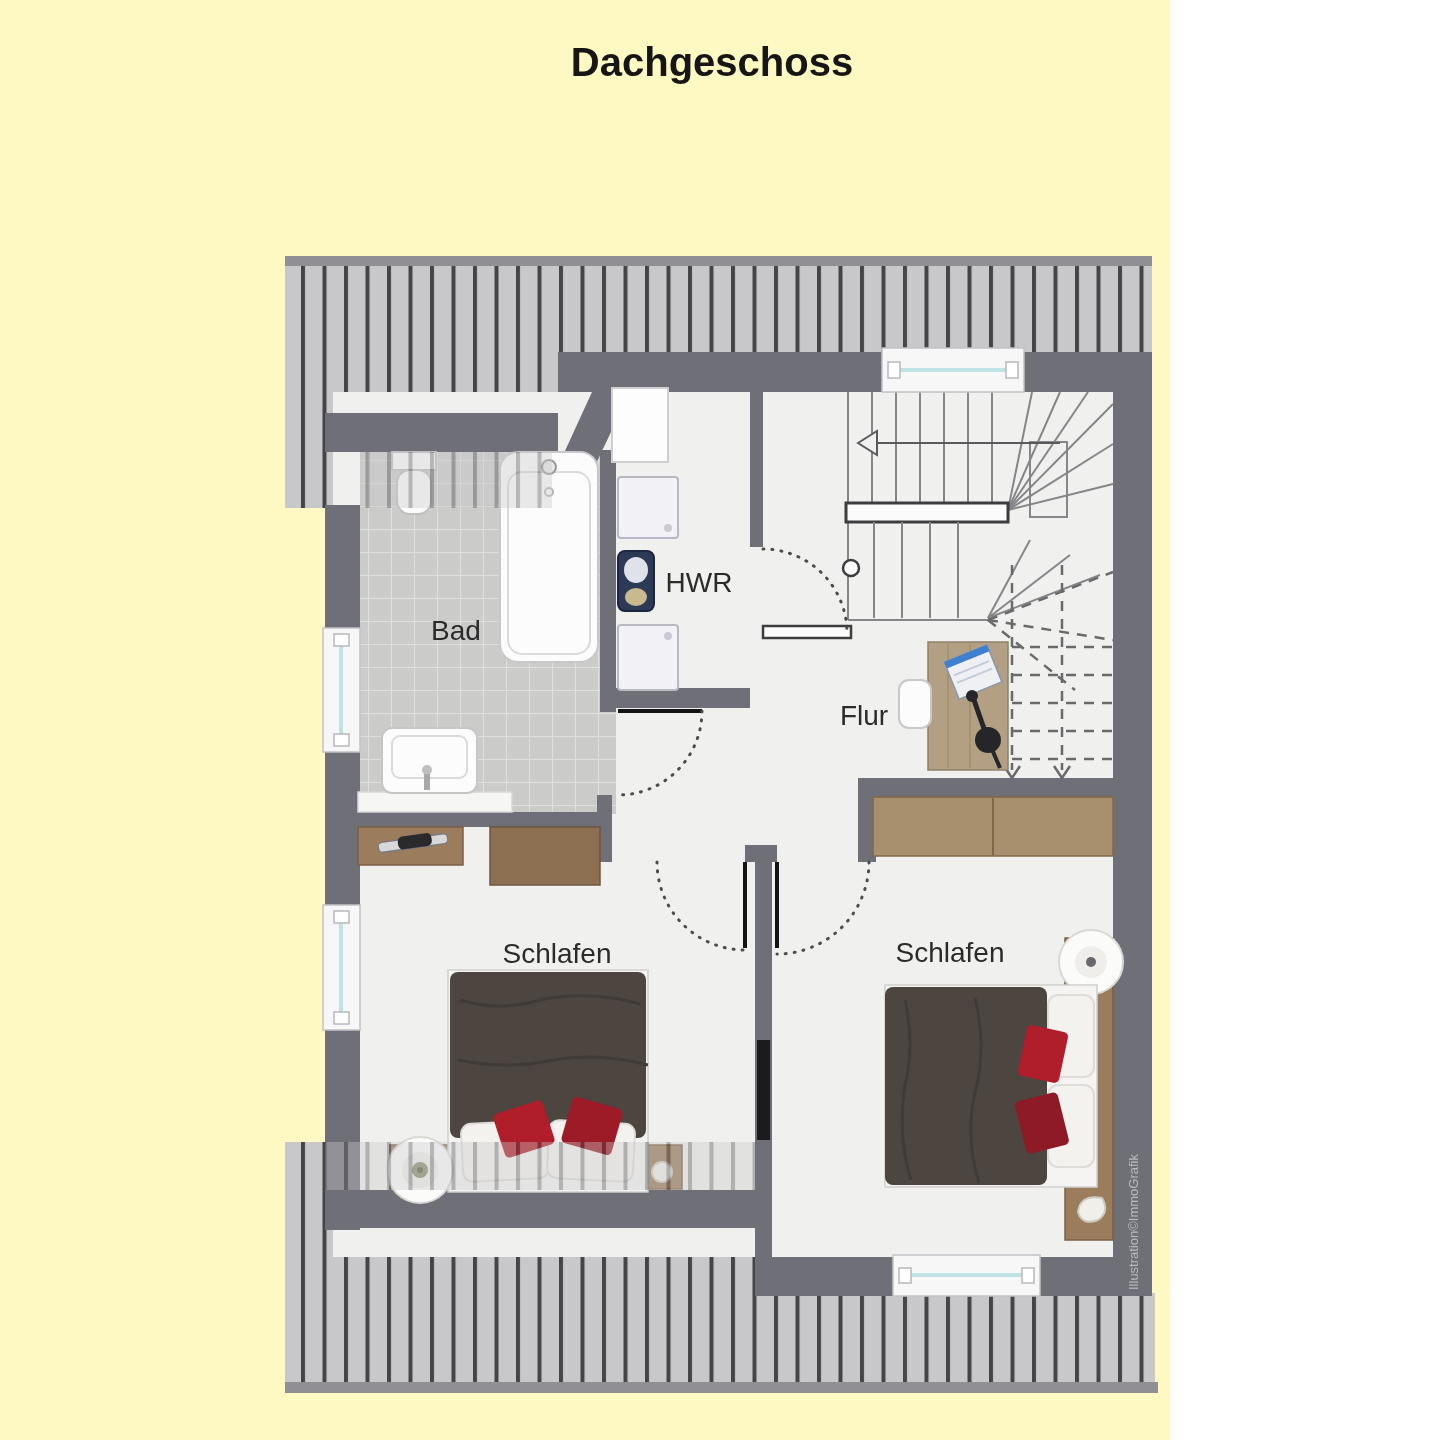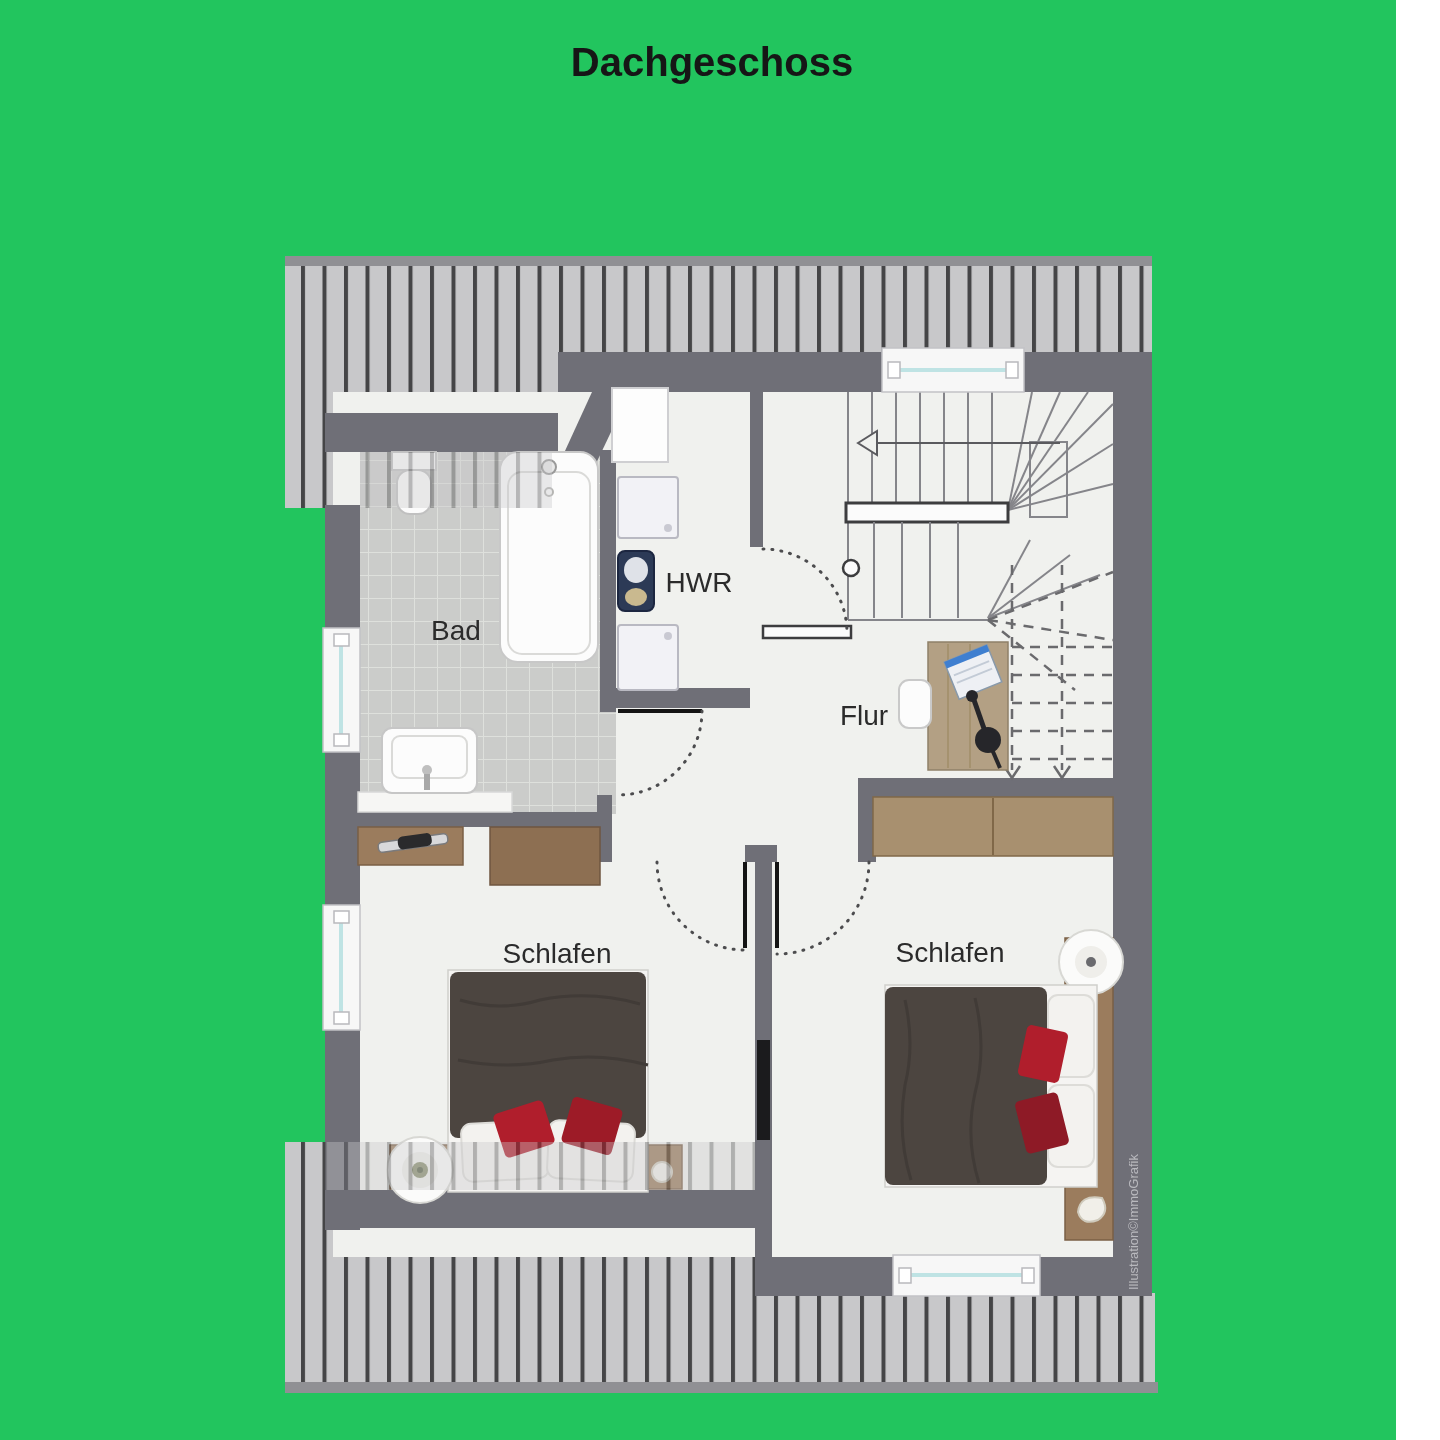--- a/index.html
+++ b/index.html
@@ -1,16 +1,16 @@
 <!DOCTYPE html>
 <html><head>
 <meta charset="utf-8">
 <style>
   html,body{margin:0;padding:0;background:#ffffff;}
-  .canvas{position:relative;width:1396px;height:1440px;background:#22c55e;overflow:hidden;}
+  .canvas{position:relative;width:1170px;height:1440px;background:#fef9c3;overflow:hidden;}
   svg text{font-family:"Liberation Sans","DejaVu Sans",sans-serif;}
   .title-text{font-weight:bold;}
 </style>
 </head>
 <body>
 
 <div class="canvas">
 <svg width="1440" height="1440" viewBox="0 0 1440 1440">
   <defs>
     <pattern id="hatch" width="21.5" height="8" patternUnits="userSpaceOnUse">

